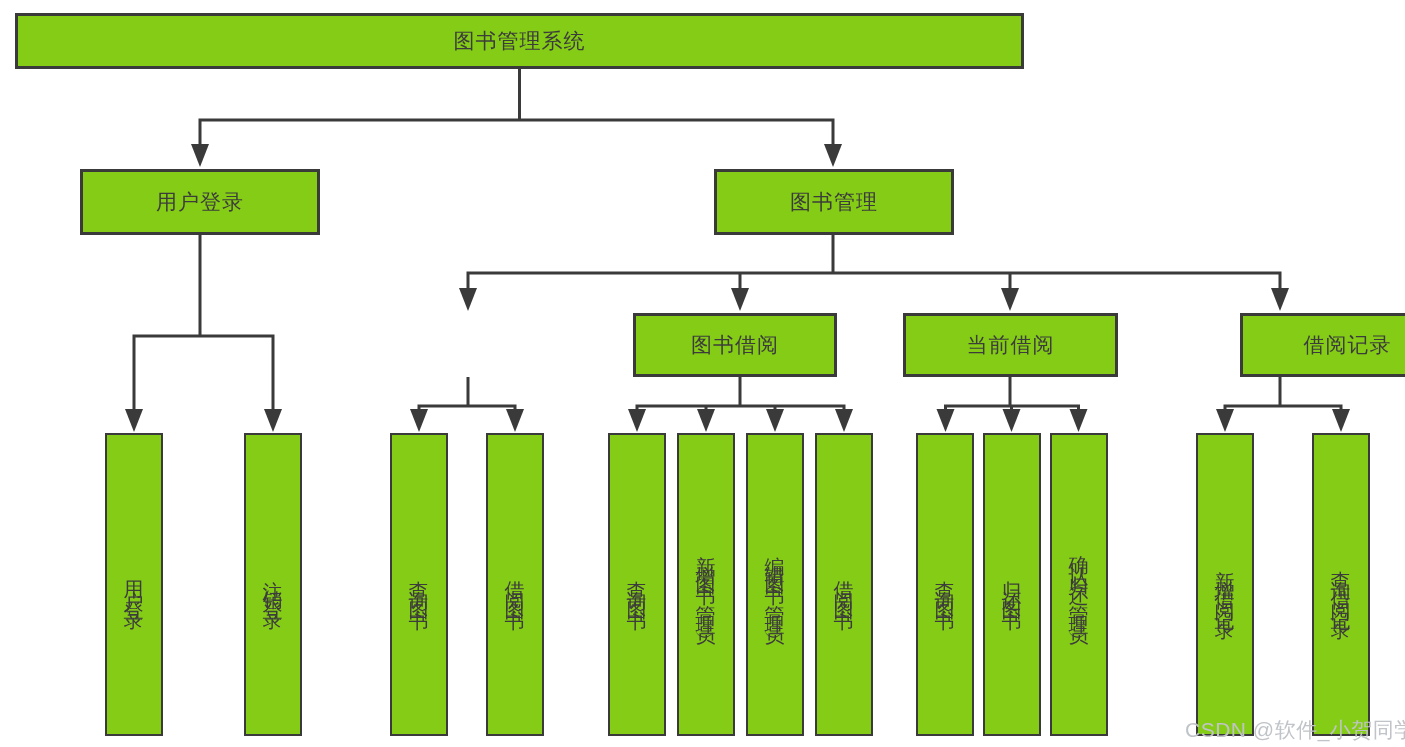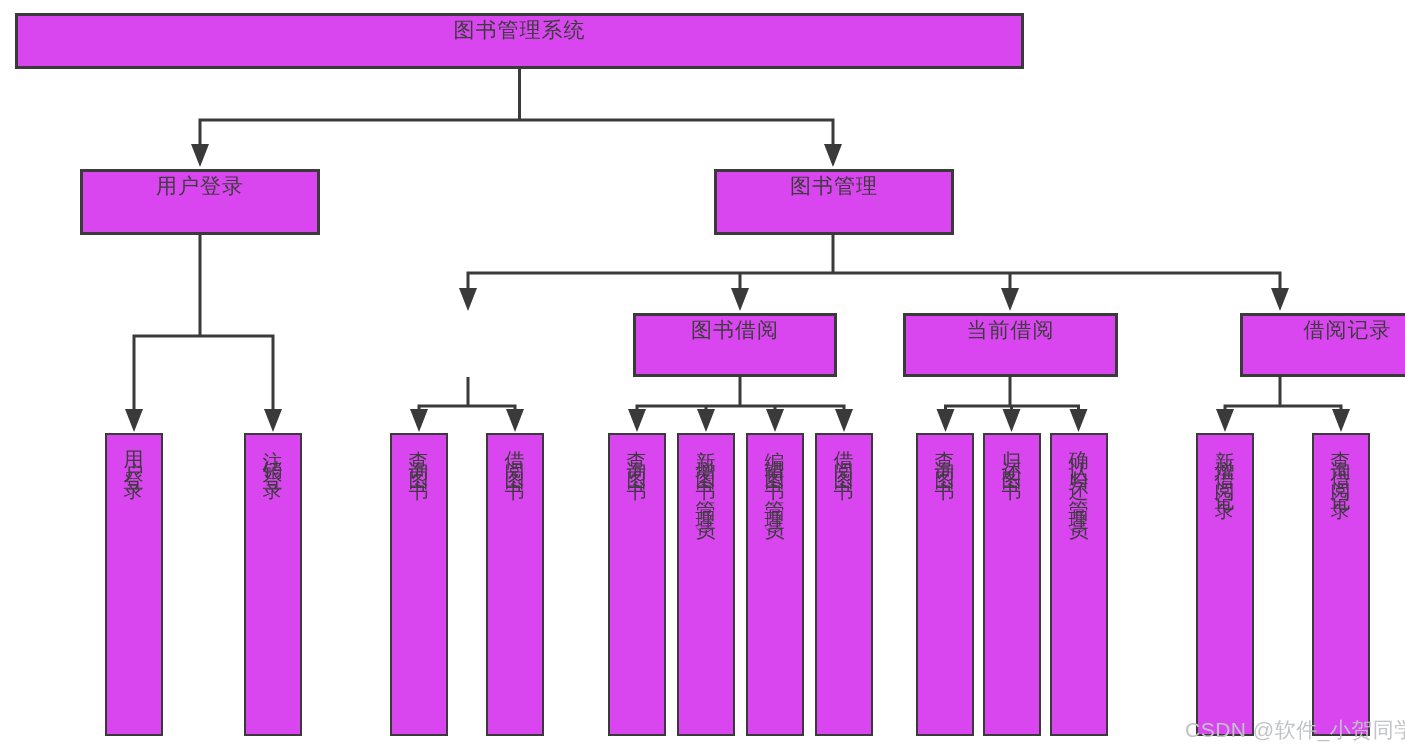--- a/index.html
+++ b/index.html
@@ -13,22 +13,23 @@
   }
   .connector-layer {
     position: absolute;
     left: 0; top: 0;
     width: 1405px; height: 747px;
   }
   .node {
     position: absolute;
     box-sizing: border-box;
     border: 3px solid #3a3a3a;
-    background: #d946ef;
+    background: #84cc16;
     display: flex;
+    align-items: center;
     justify-content: center;
     color: #3c3c3c;
   }
   .node.h span {
     font-size: 21px;
     letter-spacing: 1px;
     white-space: nowrap;
   }
   .node.v {
     border-width: 2px;

